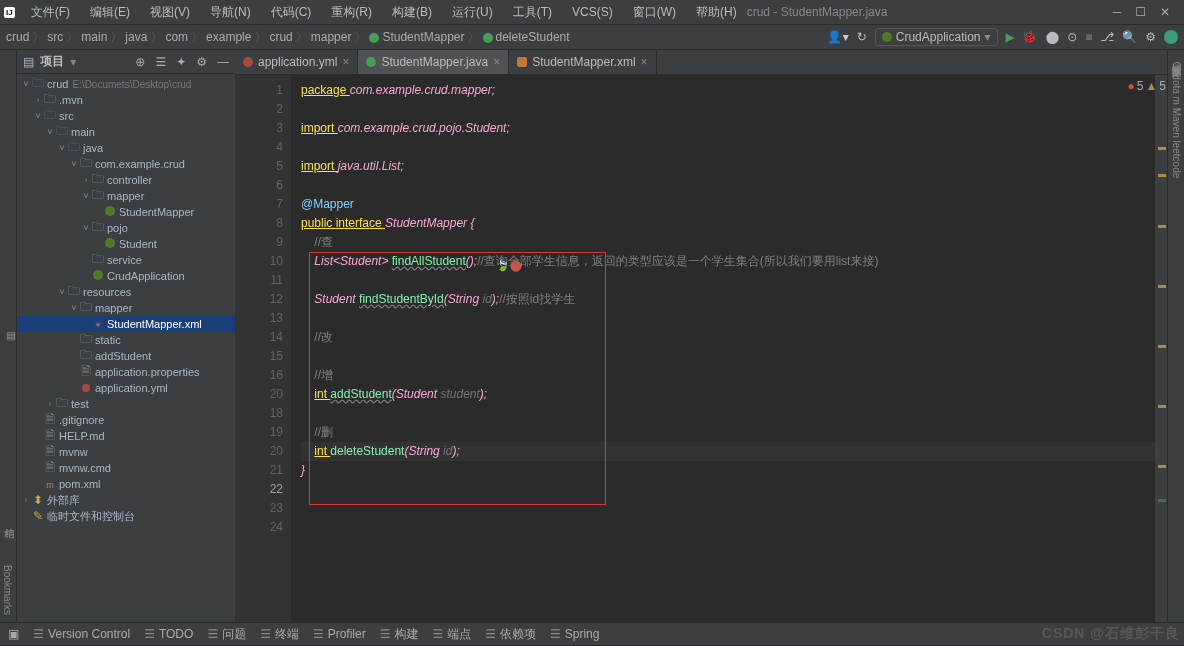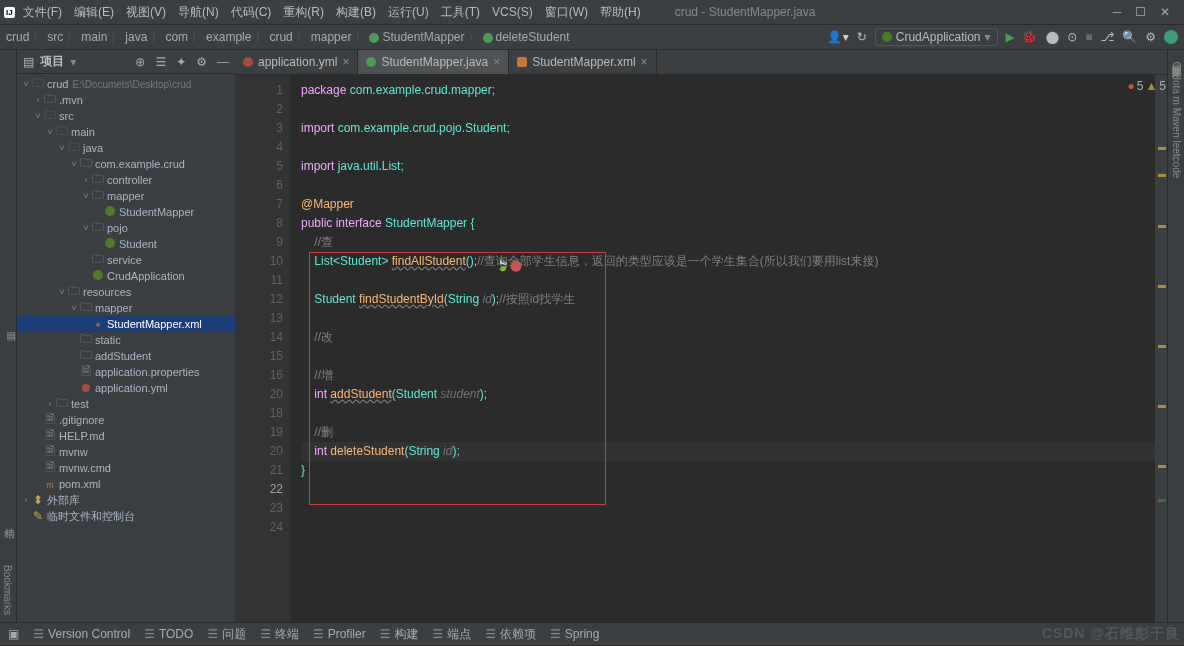--- a/index.html
+++ b/index.html
@@ -1,20 +1,20 @@
 <!DOCTYPE html>
 <html><head>
 <meta charset="utf-8">
 <style>
 * { margin:0; padding:0; box-sizing:border-box; font-family:"Microsoft YaHei","Segoe UI",sans-serif; font-size:12px; }
 body { background:#2b2b2b; color:#a9b7c6; width:1184px; height:646px; overflow:hidden; position:relative; }
 .titlebar { height:24px; background:#3c3f41; display:flex; align-items:center; color:#bbb; padding:0 4px; }
 .titlebar .left { display:flex; align-items:center; gap:2px; }
-.titlebar .menu-item { padding:2px 6px; cursor:pointer; }
-.titlebar .title { margin-left:28px; color:#888; }
+.titlebar .menu-item { padding:2px 6px; cursor:pointer;margin-left:8px; }
+.titlebar .title { margin-left:4px; color:#888; }
 .titlebar .spacer { flex:1; }
 .win-controls { display:flex; gap:14px; padding:0 10px; color:#aaa; }
 .toolbar { height:26px; background:#3c3f41; display:flex; align-items:center; border-top:1px solid #2b2b2b; border-bottom:1px solid #2b2b2b; padding:0 6px; color:#bbb; }
 .breadcrumb { display:flex; align-items:center; gap:3px; font-size:11px; color:#aaa; }
 .breadcrumb span.sep { color:#666; }
 .breadcrumb .icon-circle { width:10px; height:10px; border-radius:50%; background:#499c54; display:inline-block; vertical-align:middle; }
 .toolbar .spacer { flex:1; }
 .tool-icons { display:flex; align-items:center; gap:8px; }
 .main { display:flex; height:572px; }
 .left-bar { width:17px; background:#3c3f41; border-right:1px solid #2b2b2b; display:flex; flex-direction:column; align-items:center; padding-top:4px; color:#999; writing-mode:vertical-rl; }
@@ -40,25 +40,25 @@
 .tab-icon.yml { background:#a7493e; }
 .tab-icon.java { background:#499c54; }
 .tab-icon.xml { background:#c57633; border-radius:2px; }
 .editor-body { flex:1; display:flex; position:relative; overflow:hidden; }
 .gutter { width:56px; background:#313335; text-align:right; padding:6px 8px 0 0; color:#606366; font-family:JetBrains Mono,Consolas,monospace; font-size:12px; line-height:19px; }
 .gutter .ln { height:19px; }
 .gutter .ln.current { color:#a4a3a3; }
 .code { flex:1; padding:6px 0 0 10px; font-family:JetBrains Mono,Consolas,monospace; font-size:13px; line-height:19px; position:relative; }
 .code .line { height:19px; white-space:pre; }
 .code .line.current { background:#323232; }
-.kw { color:#f0abfc; }
-.ann { color:#fdba74; }
+.kw { color:#fde047;text-decoration:underline; }
+.ann { color:#7dd3fc; }
 .comment { color:#808080; }
-.ident { color:#5eead4; }
-.method { color:#fdba74; }
+.ident { color:#f9a8d4;font-style:italic; }
+.method { color:#86efac; }
 .underline { text-decoration:underline wavy #808080; }
 .param { color:#72737a; font-style:italic; }
 .highlight-box { position:absolute; border:1px solid #d23b3b; pointer-events:none; }
 .errstrip { width:12px; background:#3c3f41; position:relative; }
 .errstrip .marker { position:absolute; right:1px; width:8px; height:3px; background:#ae8c3e; }
 .errstrip .top { position:absolute; top:4px; right:1px; display:flex; gap:2px; font-size:10px; }
 .bottom-toolbar { height:23px; background:#3c3f41; border-top:1px solid #2b2b2b; display:flex; align-items:center; padding:0 8px; gap:14px; color:#aaa; font-size:11px; }
 .bottom-toolbar .item { display:flex; align-items:center; gap:4px; cursor:pointer; }
 .bottom-toolbar .spacer { flex:1; }
 .status-bar { height:22px; background:#3c3f41; border-top:1px solid #2b2b2b; display:flex; align-items:center; padding:0 8px; color:#aaa; font-size:11px; }

